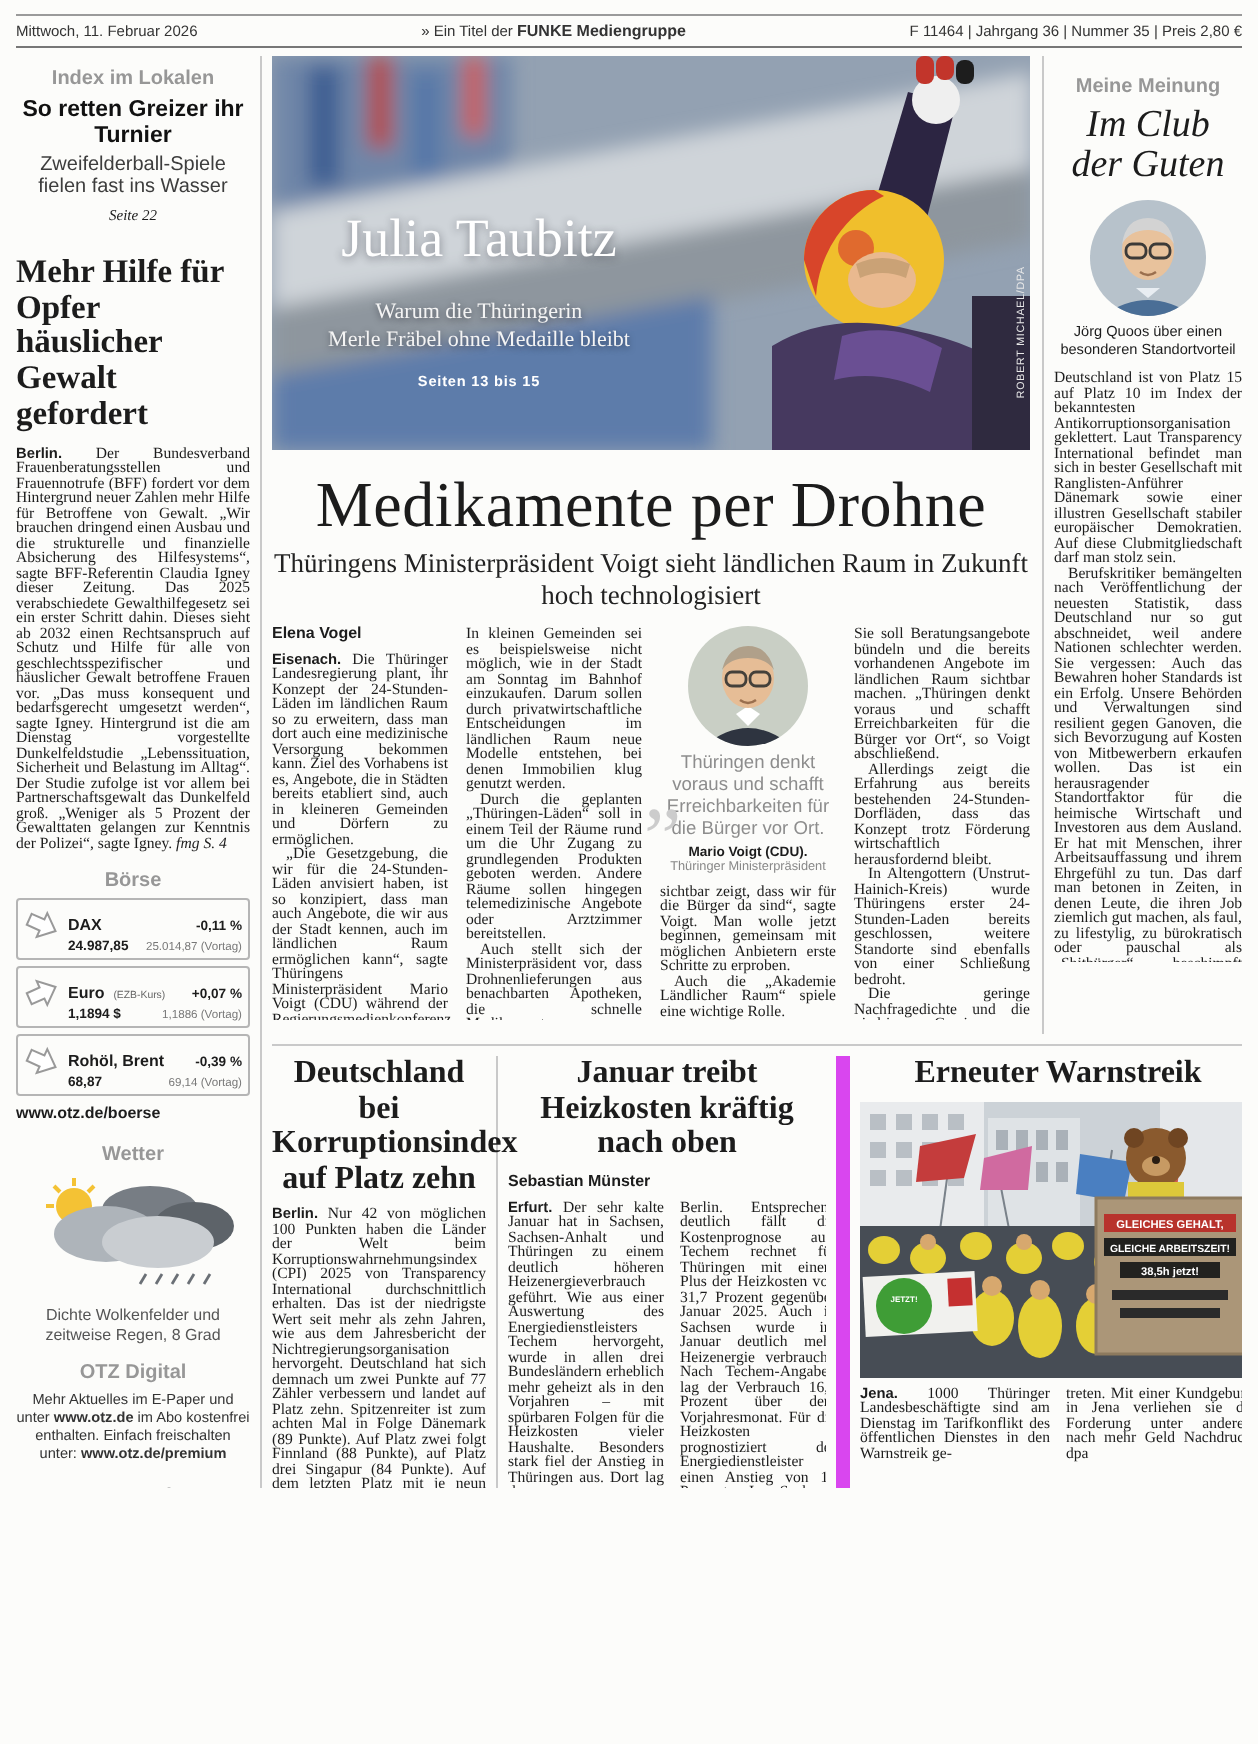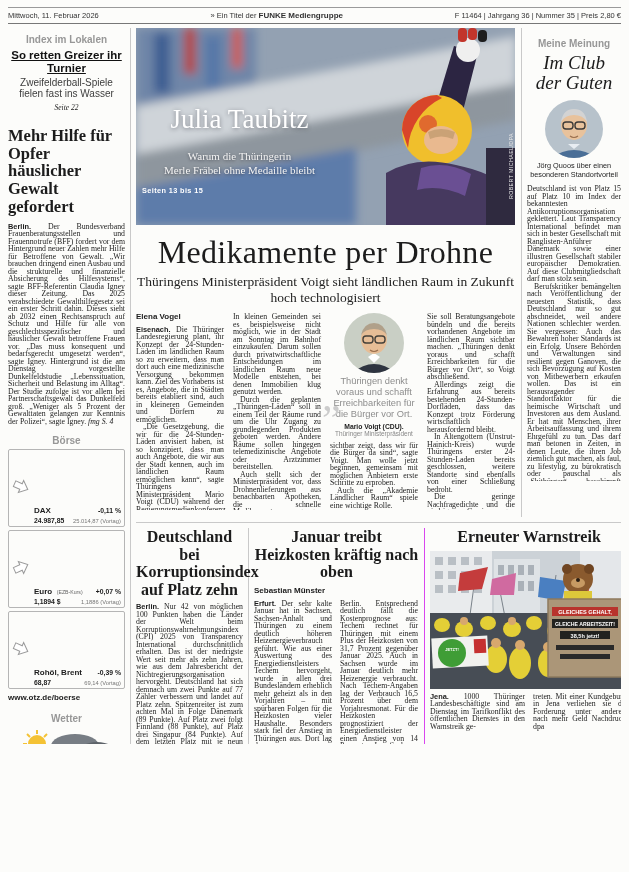--- a/index.html
+++ b/index.html
@@ -34,29 +34,29 @@
   .bodytxt p { text-indent:7px; }
   .bodytxt p.first { text-indent:0; }
   .lead { font-weight:bold; font-family:"Liberation Sans",sans-serif; font-size:7.4px; }
   .sig { font-style:italic; }
   .grayhead { color:#979797; font-family:"Liberation Sans",sans-serif; font-weight:bold;
               font-size:10px; text-align:center; }
 
   
   .local { text-align:center; padding-top:6px; }
   .local-t { font-family:"Liberation Sans",sans-serif; font-weight:bold; font-size:11.5px;
-             line-height:1.12; margin-top:4px; color:#111;text-decoration:underline; }
+             line-height:1.12; margin-top:4px; color:#111; }
   .local-s { font-family:"Liberation Sans",sans-serif; font-size:10px; color:#3d3d3d;
              line-height:1.1; margin-top:2px; }
   .local-p { font-size:7.5px; font-style:italic; margin-top:4px; }
   .sb-art h2 { font-size:16.5px; text-align:left; line-height:1.08; margin:15px 0 7px; }
   .boerse { margin-top:10px; }
   .bx { border:1px solid #b5b5b5; border-radius:2px; padding:2px 3px; margin-top:3px;
         display:flex; gap:4px; align-items:center; font-family:"Liberation Sans",sans-serif; }
-  .bx .rows { flex:1;margin-top:47px; }
+  .bx .rows { flex:1; }
   .bx .r1, .bx .r2 { display:flex; justify-content:space-between; align-items:baseline; }
   .bx .nm { font-weight:bold; font-size:8px; }
   .bx .sfx { font-size:5.2px; color:#666; }
   .bx .pct { font-weight:bold; font-size:6.8px; }
   .bx .val { font-weight:bold; font-size:6.8px; }
   .bx .prev { font-size:5.8px; color:#777; }
   .sb-link { font-family:"Liberation Sans",sans-serif; font-weight:bold; font-size:8px; margin-top:4px; }
   .wetter { margin-top:11px; text-align:center; }
   .wetter .cap { font-family:Liberation Sans, sans-serif; font-size:8px; color:#555;
                  line-height:1.15; margin-top:3px; }
@@ -67,21 +67,21 @@
 
   
   .hero { position:relative; height:197px; overflow:hidden; background:#9aa7b4; }
   .hero svg { display:block; }
   .hero-h { position:absolute; left:6px; top:44px; width:195px; color:#fff; font-size:27px;
             line-height:1.18; text-align:center; text-shadow:0 1px 4px rgba(20,20,30,.45); }
   .hero-s { position:absolute; left:6px; top:122px; width:195px; color:#f4f4f4; font-size:11px;
             line-height:1.25; text-align:center; text-shadow:0 1px 3px rgba(20,20,30,.5); }
   .hero-p { position:absolute; left:6px; top:158px; width:195px; color:#fff;
             font-family:"Liberation Sans",sans-serif; font-weight:bold; font-size:7.3px;
-            letter-spacing:.4px; }
+            text-align:center; letter-spacing:.4px; }
   .vcredit { position:absolute; right:1px; bottom:26px; writing-mode:vertical-rl;
              transform:rotate(180deg); font-family:"Liberation Sans",sans-serif;
              font-size:5.3px; color:#e8e8e8; letter-spacing:.4px; }
 
   
   .mainart h1 { font-size:32px; font-weight:normal; text-align:center; margin-top:9px;
                 letter-spacing:.3px; }
   .mainart .subh { font-size:13.5px; text-align:center; margin:3px 0 7px; color:#222; }
   .cols { display:flex; gap:9px; height:197px; overflow:hidden; }
   .cols .c { width:88px; flex:none; }
@@ -99,21 +99,21 @@
   .opinion .oph { margin-top:10px; }
   .opinion h2 { font-size:19px; font-style:italic; font-weight:normal; text-align:center;
                 line-height:1.05; margin-top:4px; }
   .opinion .pcirc { width:58px; height:58px; margin:7px auto 4px; }
   .opcap { font-family:"Liberation Sans",sans-serif; font-weight:normal; font-size:7.3px;
            text-align:center; line-height:1.2; margin-bottom:6px; }
   .opinion .bodytxt { height:296px; overflow:hidden; }
 
   
   .bl { width:113px; flex:none; padding-right:5px; border-right:1px solid #c9c9c9; }
-  .bm { width:176px; flex:none; padding:0 5px; border-right:1px solid #d946ef; }
+  .bm { width:176px; flex:none; padding:0 5px; border-right:7px solid #d946ef; }
   .br { flex:1; padding-left:5px; }
   .bh { font-size:16px; font-weight:bold; text-align:center; line-height:1.1; margin-bottom:5px; }
   .bm .cols2 { display:flex; gap:8px; overflow:hidden; height:152px;}
   .bm .cc { width:78px; flex:none; }
   .brphoto { position:relative; height:138px; overflow:hidden; background:#cdd3d8; margin-bottom:4px;}
   .brcap { display:flex; gap:8px; height:40px; overflow:hidden; }
   .brcap .cc { flex:1; }
   .bl .bodytxt { height:152px; overflow:hidden; }
 </style>
 </head>

